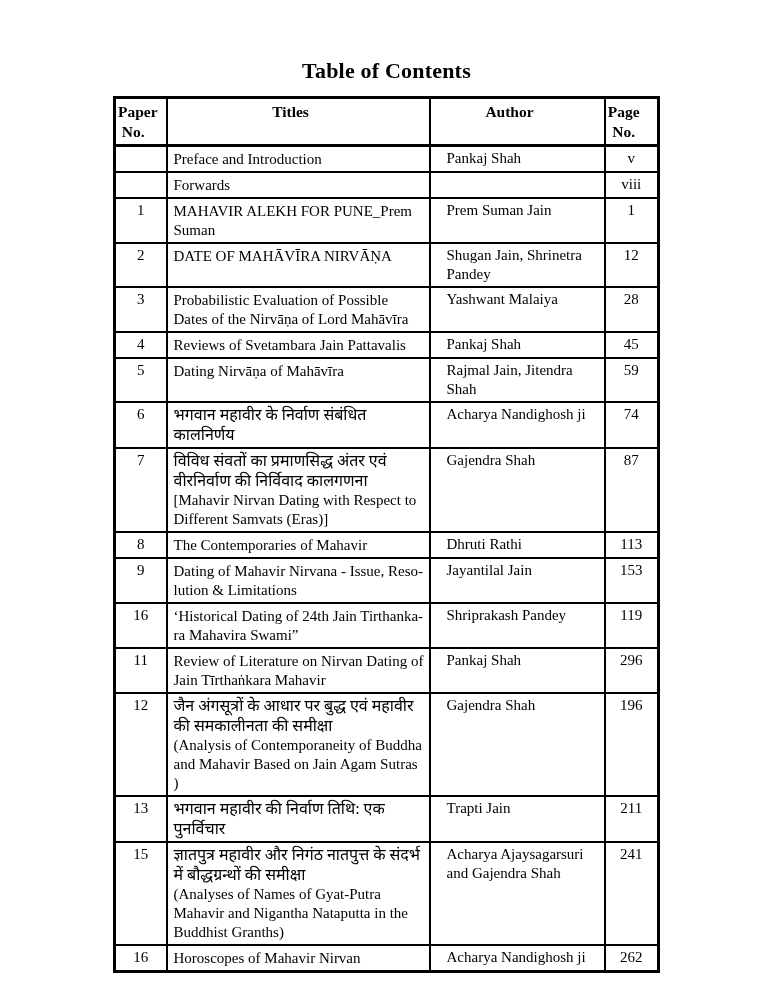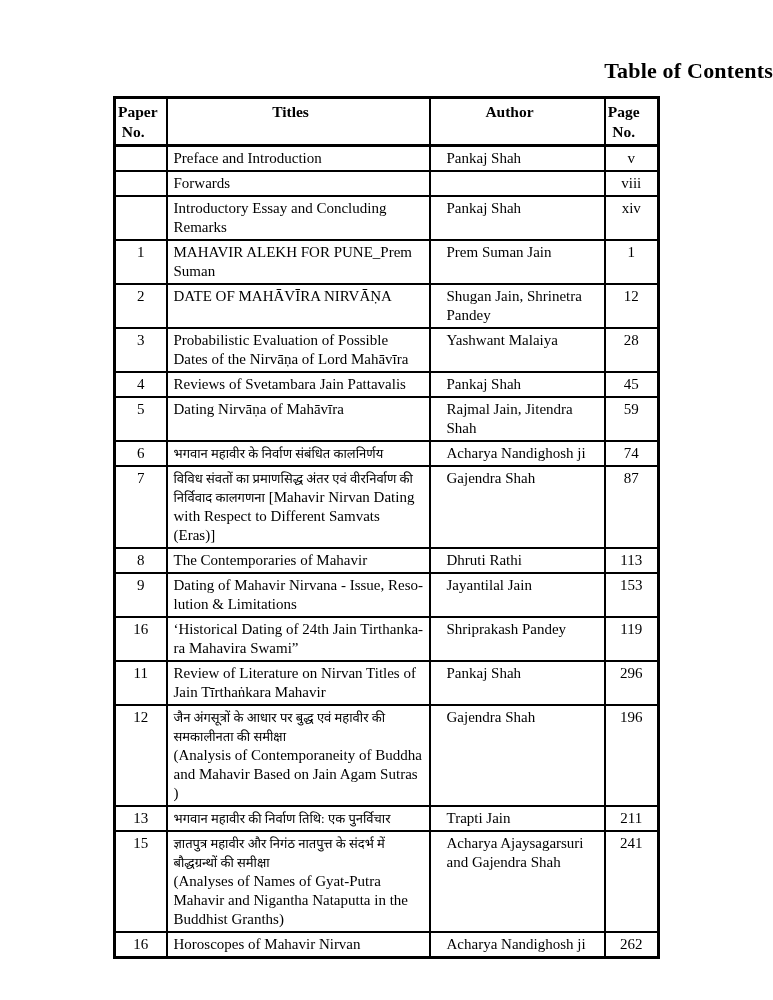--- a/index.html
+++ b/index.html
@@ -2,39 +2,39 @@
 <html><head>
 <meta charset="utf-8">
 <style>
   html,body{margin:0;padding:0;background:#e8e8e8;}
   .page{
     width:773px;height:1000px;margin:0 auto;background:#ffffff;
     font-family:"Liberation Serif","DejaVu Serif",serif;color:#000;
     position:relative;box-sizing:border-box;overflow:hidden;
   }
   .doc-title{
-    text-align:right;font-size:22px;font-weight:bold;margin:0;
+    text-align:center;font-size:22px;font-weight:bold;margin:0;
     padding-top:58px;letter-spacing:0.2px;
   }
   table.toc{
     border-collapse:collapse;table-layout:fixed;
     width:544px;margin:12px auto 0 auto;
     border:3px solid #000;
   }
   col.c1{width:52px} col.c2{width:263px} col.c3{width:175px} col.c4{width:54px}
   th,td{border:2px solid #000;vertical-align:top;overflow:hidden;}
   thead th{
     border-bottom:3px solid #000;font-weight:bold;font-size:15.5px;
     line-height:20px;text-align:center;padding:3px 17px 2px 2px;margin-top:46px;
   }
   td{font-size:15px;line-height:19px;padding:2px 4px 2px 6px;}
   td.c-no{text-align:center;padding:2px 2px;}
   td.c-page{text-align:center;padding:2px 2px;}
   td.c-author{padding-left:16px;}
-  .hi{font-size:13px;}
+  .hi{font-size:16px;}
   .blk{display:block;}
 </style>
 </head>
 <body>
 
 <div class="page">
 
   <h1 class="doc-title">Table of Contents</h1>
 
   <table class="toc">
@@ -57,26 +57,20 @@
         <td class="c-no"></td>
         <td class="c-title"><span class="hi"></span> <span class="en">Preface and Introduction</span></td>
         <td class="c-author">Pankaj Shah</td>
         <td class="c-page">v</td>
       </tr>
       <tr style="height:22px">
         <td class="c-no"></td>
         <td class="c-title"><span class="hi"></span> <span class="en">Forwards</span></td>
         <td class="c-author"></td>
         <td class="c-page">viii</td>
-      </tr>
-      <tr style="height:42px">
-        <td class="c-no"></td>
-        <td class="c-title"><span class="hi"></span> <span class="en">Introductory Essay and Concluding Remarks</span></td>
-        <td class="c-author">Pankaj Shah</td>
-        <td class="c-page">xiv</td>
       </tr>
       <tr style="height:42px">
         <td class="c-no">1</td>
         <td class="c-title"><span class="hi"></span> <span class="en">MAHAVIR ALEKH FOR PUNE_Prem Suman</span></td>
         <td class="c-author">Prem Suman Jain</td>
         <td class="c-page">1</td>
       </tr>
       <tr style="height:42px">
         <td class="c-no">2</td>
         <td class="c-title"><span class="hi"></span> <span class="en">DATE OF MAHĀVĪRA NIRVĀṆA</span></td>
@@ -126,21 +120,21 @@
         <td class="c-page">153</td>
       </tr>
       <tr style="height:42px">
         <td class="c-no">16</td>
         <td class="c-title"><span class="hi"></span> <span class="en">‘Historical Dating of 24th Jain Tirthanka-ra Mahavira Swami”</span></td>
         <td class="c-author">Shriprakash Pandey</td>
         <td class="c-page">119</td>
       </tr>
       <tr style="height:42px">
         <td class="c-no">11</td>
-        <td class="c-title"><span class="hi"></span> <span class="en">Review of Literature on Nirvan Titles of Jain Tīrthaṅkara Mahavir</span></td>
+        <td class="c-title"><span class="hi"></span> <span class="en">Review of Literature on Nirvan Dating of Jain Tīrthaṅkara Mahavir</span></td>
         <td class="c-author">Pankaj Shah</td>
         <td class="c-page">296</td>
       </tr>
       <tr style="height:75px">
         <td class="c-no">12</td>
         <td class="c-title"><span class="hi">जैन अंगसूत्रों के आधार पर बुद्ध एवं महावीर की समकालीनता की समीक्षा</span> <span class="en blk">(Analysis of Contemporaneity of Buddha and Mahavir Based on Jain Agam Sutras )</span></td>
         <td class="c-author">Gajendra Shah</td>
         <td class="c-page">196</td>
       </tr>
       <tr style="height:23px">

